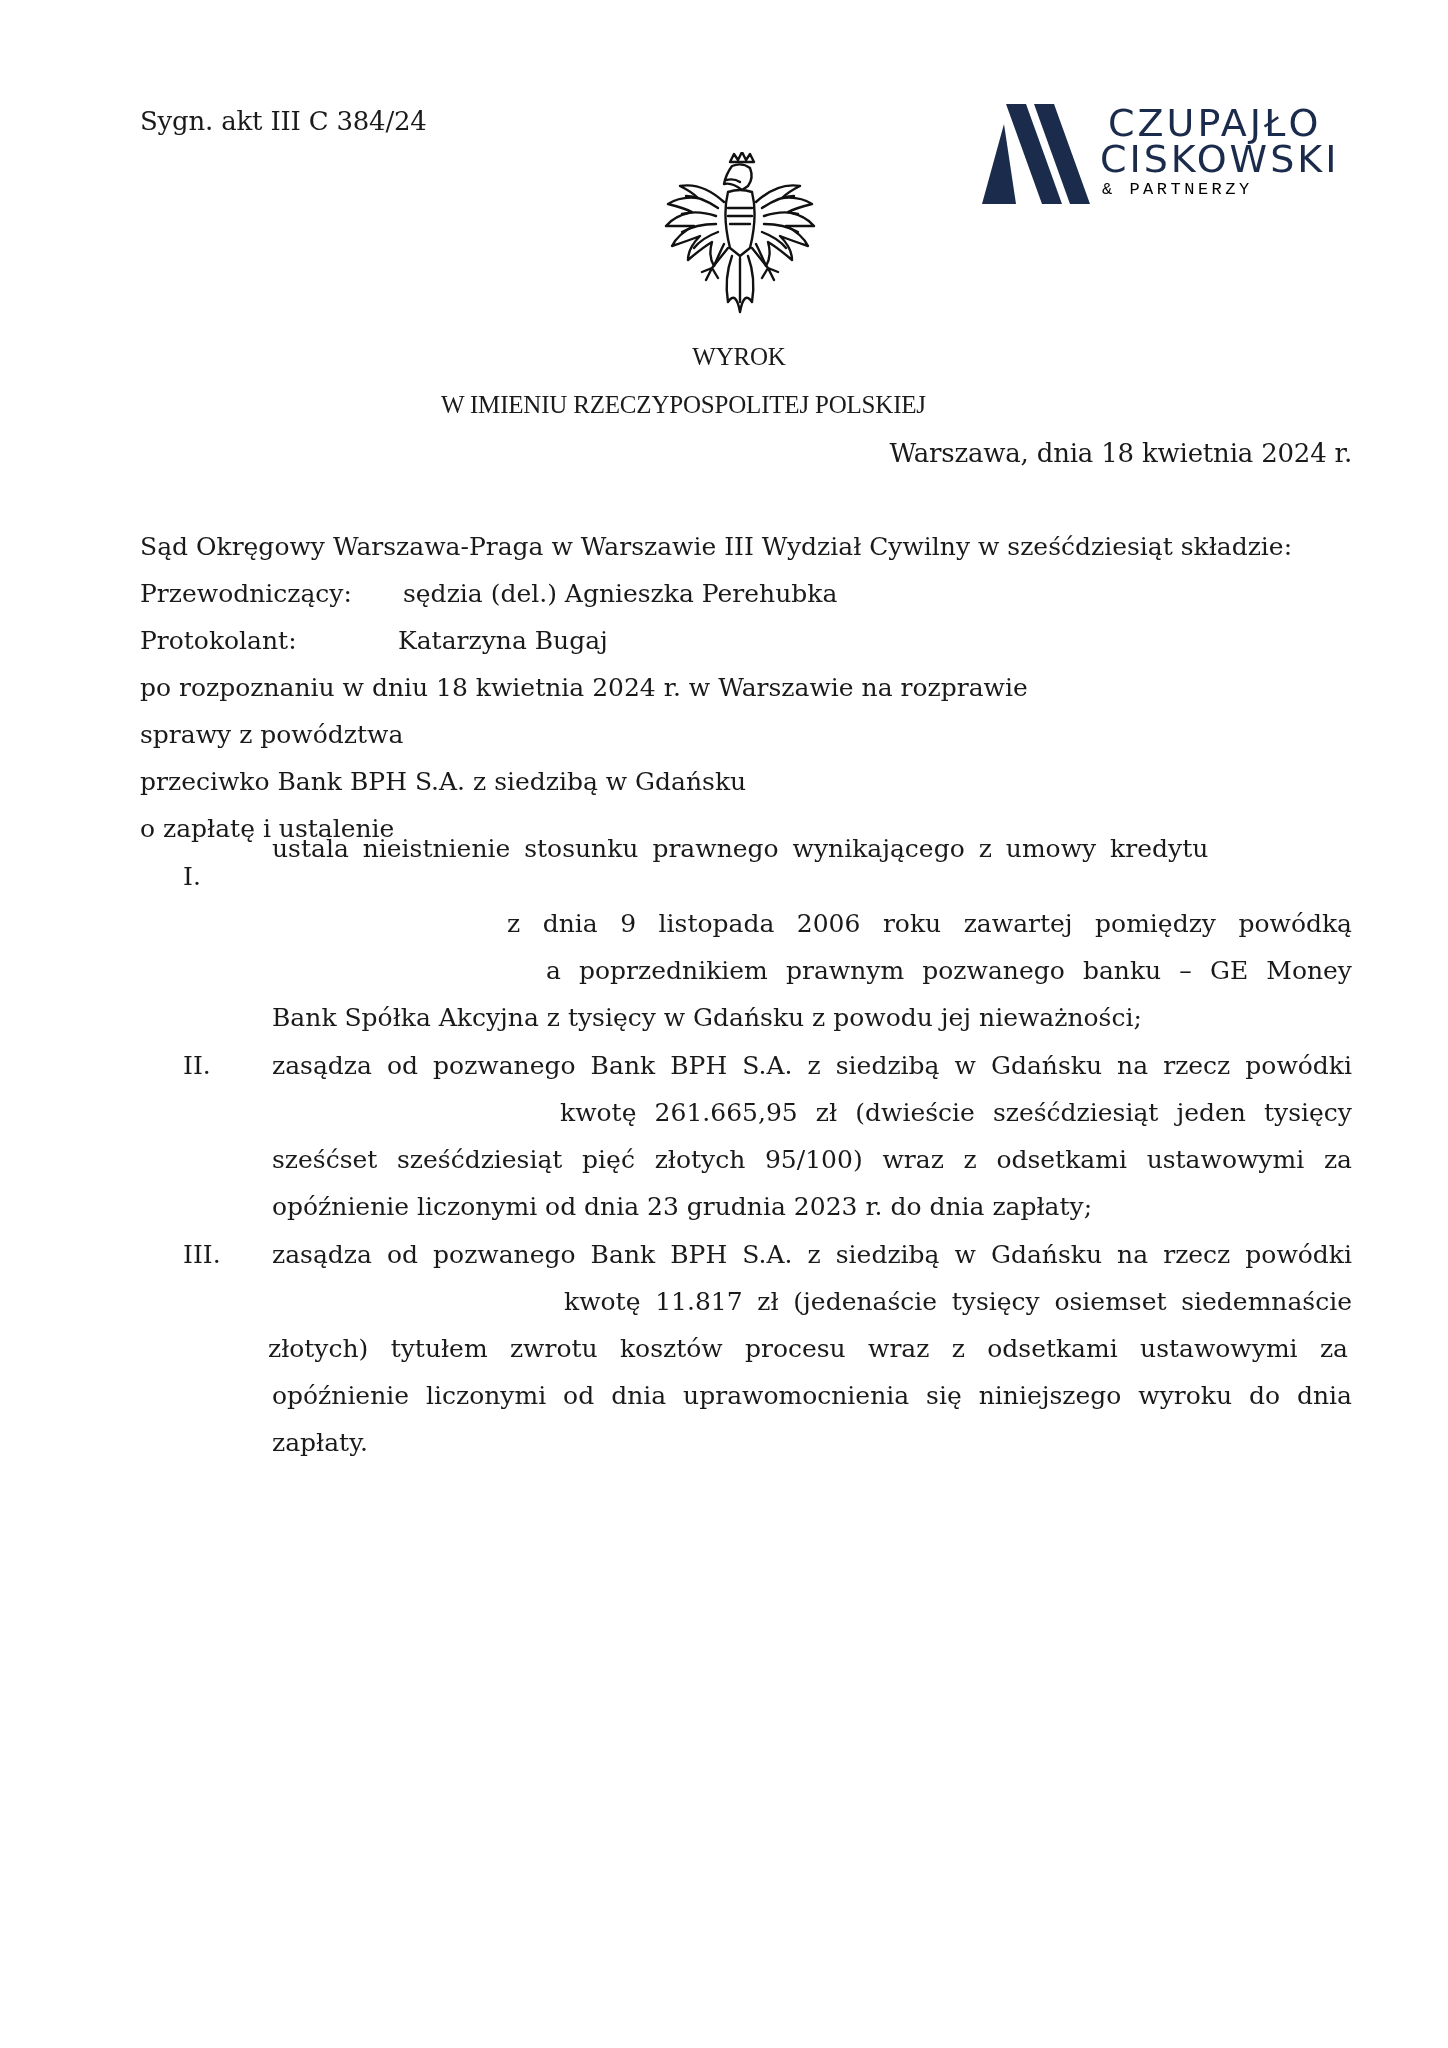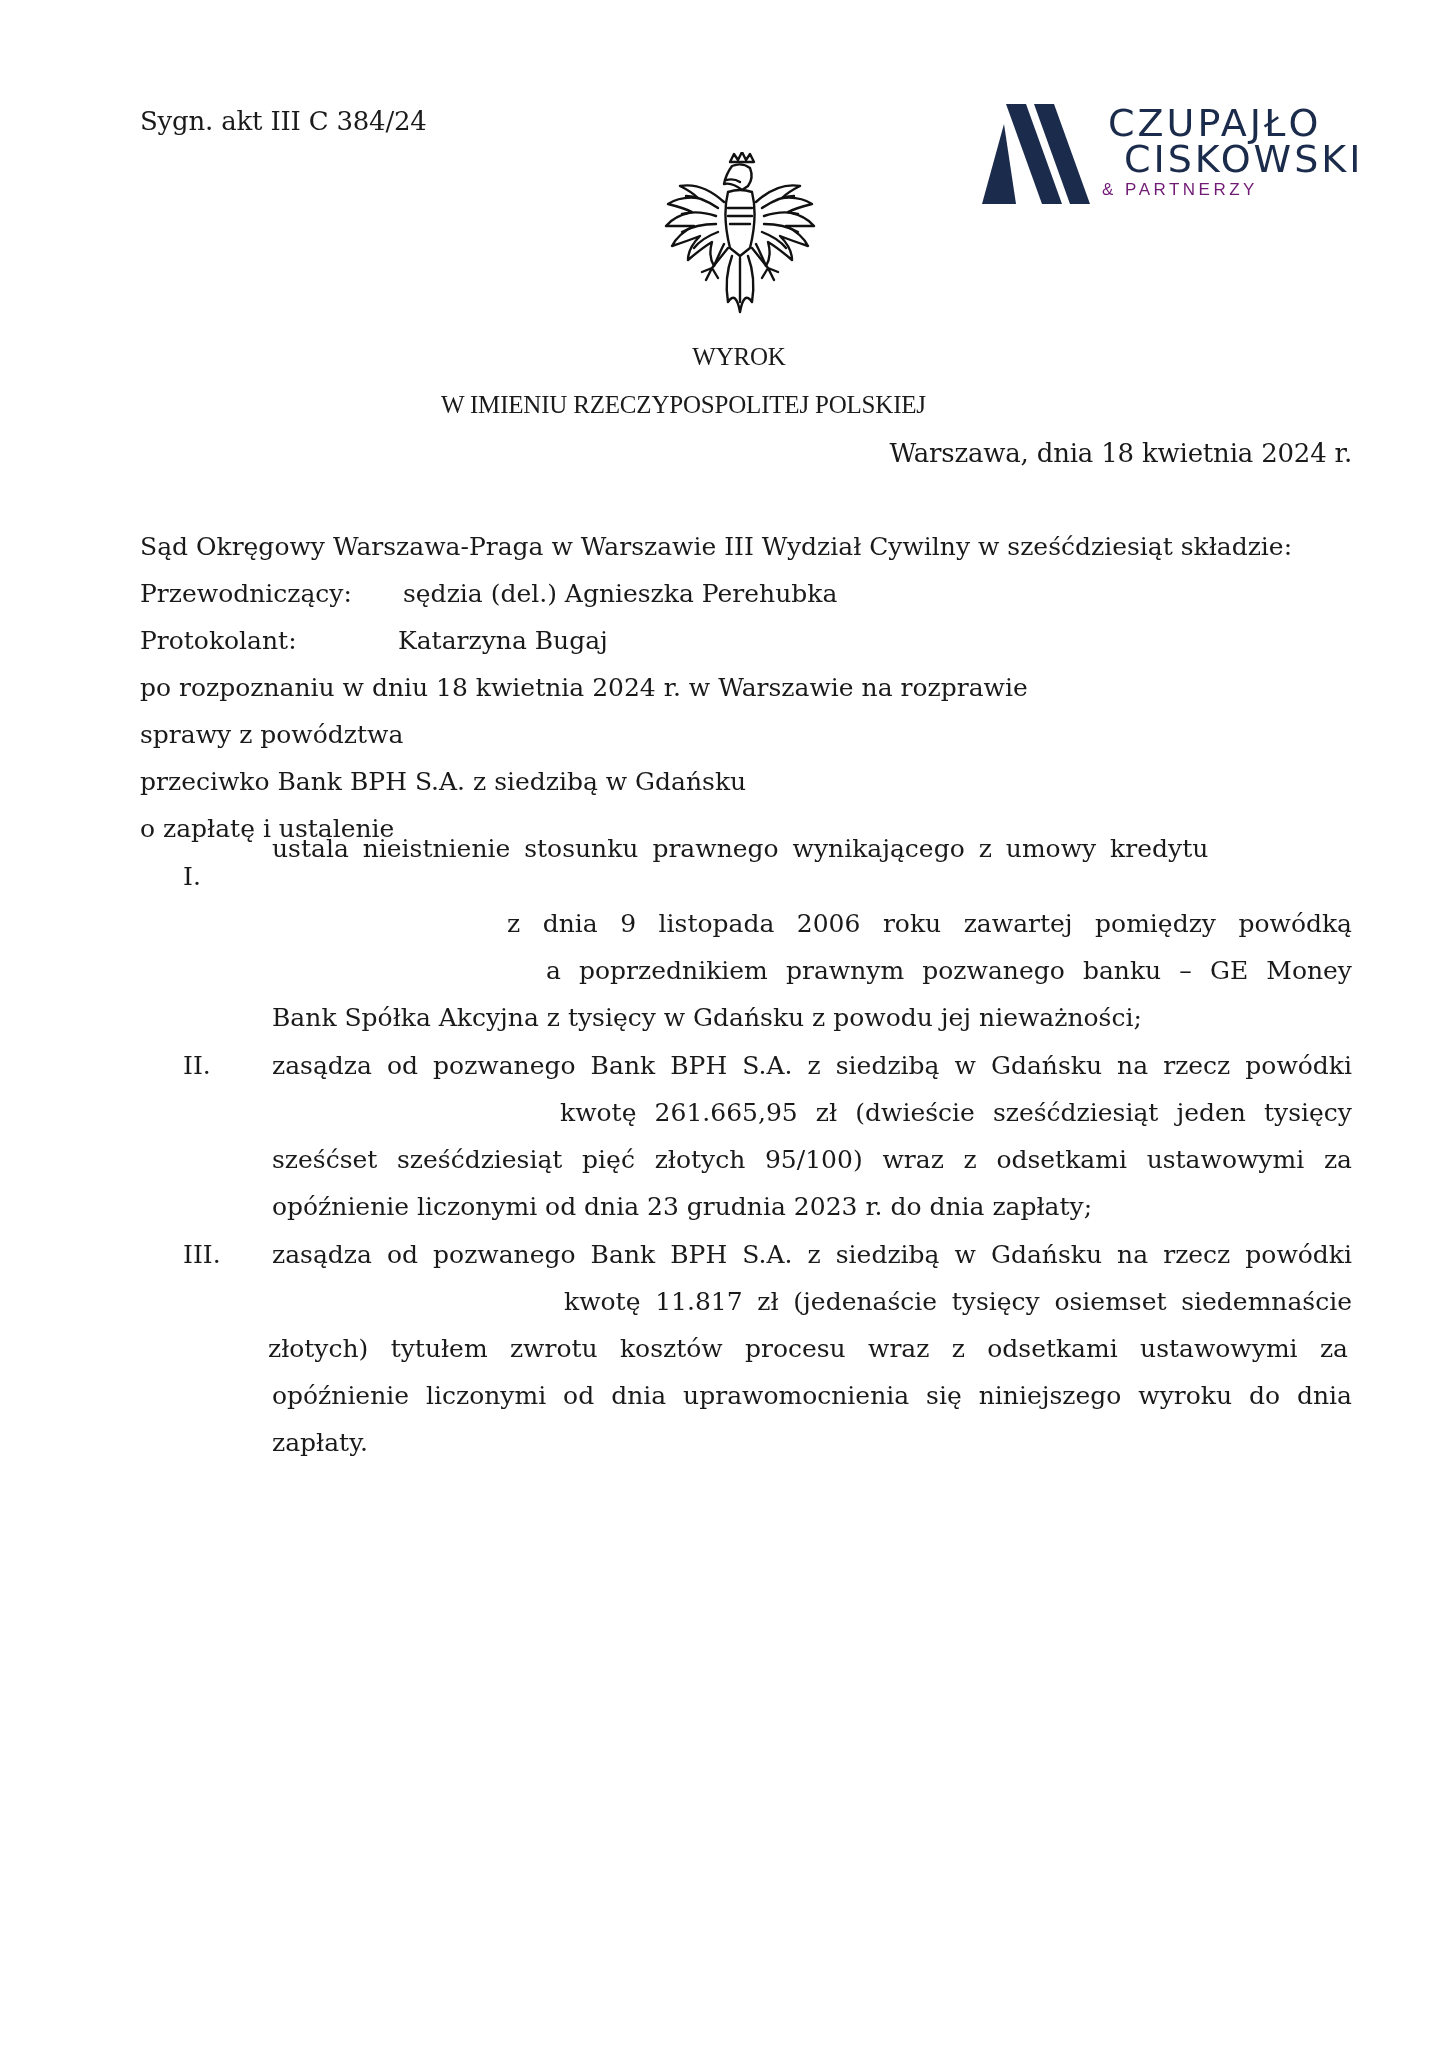--- a/index.html
+++ b/index.html
@@ -5,23 +5,23 @@
   html, body { margin: 0; padding: 0; background: #ffffff; }
   body { width: 1448px; height: 2048px; position: relative; overflow: hidden;
          font-family: "DejaVu Serif", "Liberation Serif", serif; color: #1a1a1a; }
   .t { position: absolute; white-space: nowrap; font-size: 25px; line-height: 30px; letter-spacing: -0.2px; }
   #sygn { left: 140px; top: 106px; font-size: 26px; }
   #eagle { position: absolute; left: 662px; top: 152px; width: 156px; height: 164px; }
   #logo { position: absolute; left: 982px; top: 100px; width: 370px; height: 110px; }
   #logo .mark { position: absolute; left: 0; top: 0; width: 110px; height: 104px; }
   #logo .l1, #logo .l2 { position: absolute; left: 118px; font-family: "DejaVu Sans", "Liberation Sans", sans-serif;
        color: #1b2b4b; font-size: 38px; line-height: 38px; letter-spacing: 3px; }
-  #logo .l1 { top: 4px; margin-left: 8px; } #logo .l2 { top: 40px; margin-left: 24px; }
-  #logo .l3 { position: absolute; left: 120px; top: 80px; font-family: Liberation Sans, sans-serif;
-       color: #701a75; font-size: 17px; letter-spacing: 3.5px; }
+  #logo .l1 { top: 4px; margin-left: 8px; } #logo .l2 { top: 40px; }
+  #logo .l3 { position: absolute; left: 120px; top: 80px; font-family: Liberation Mono, monospace;
+       color: #000000; font-size: 17px; letter-spacing: 3.5px; }
   #title1 { left: 15px; width: 1448px; text-align: center; top: 342px; font-family: "Liberation Serif", serif; font-size: 25px; }
   #title2 { left: 441px; top: 390px; font-family: "Liberation Serif", serif; font-size: 25px; }
   #place-date { right: 96px; top: 438px; font-size: 26px; }
   .row { position: absolute; left: 140px; white-space: nowrap; font-size: 25px; line-height: 30px; }
   .lbl { display: inline-block; }
   .just { position: absolute; white-space: nowrap; font-size: 25px; line-height: 30px; text-align: justify; text-align-last: justify; }
   .num { position: absolute; left: 183px; font-size: 25px; line-height: 30px; }
 </style>
 </head>
 <body>

